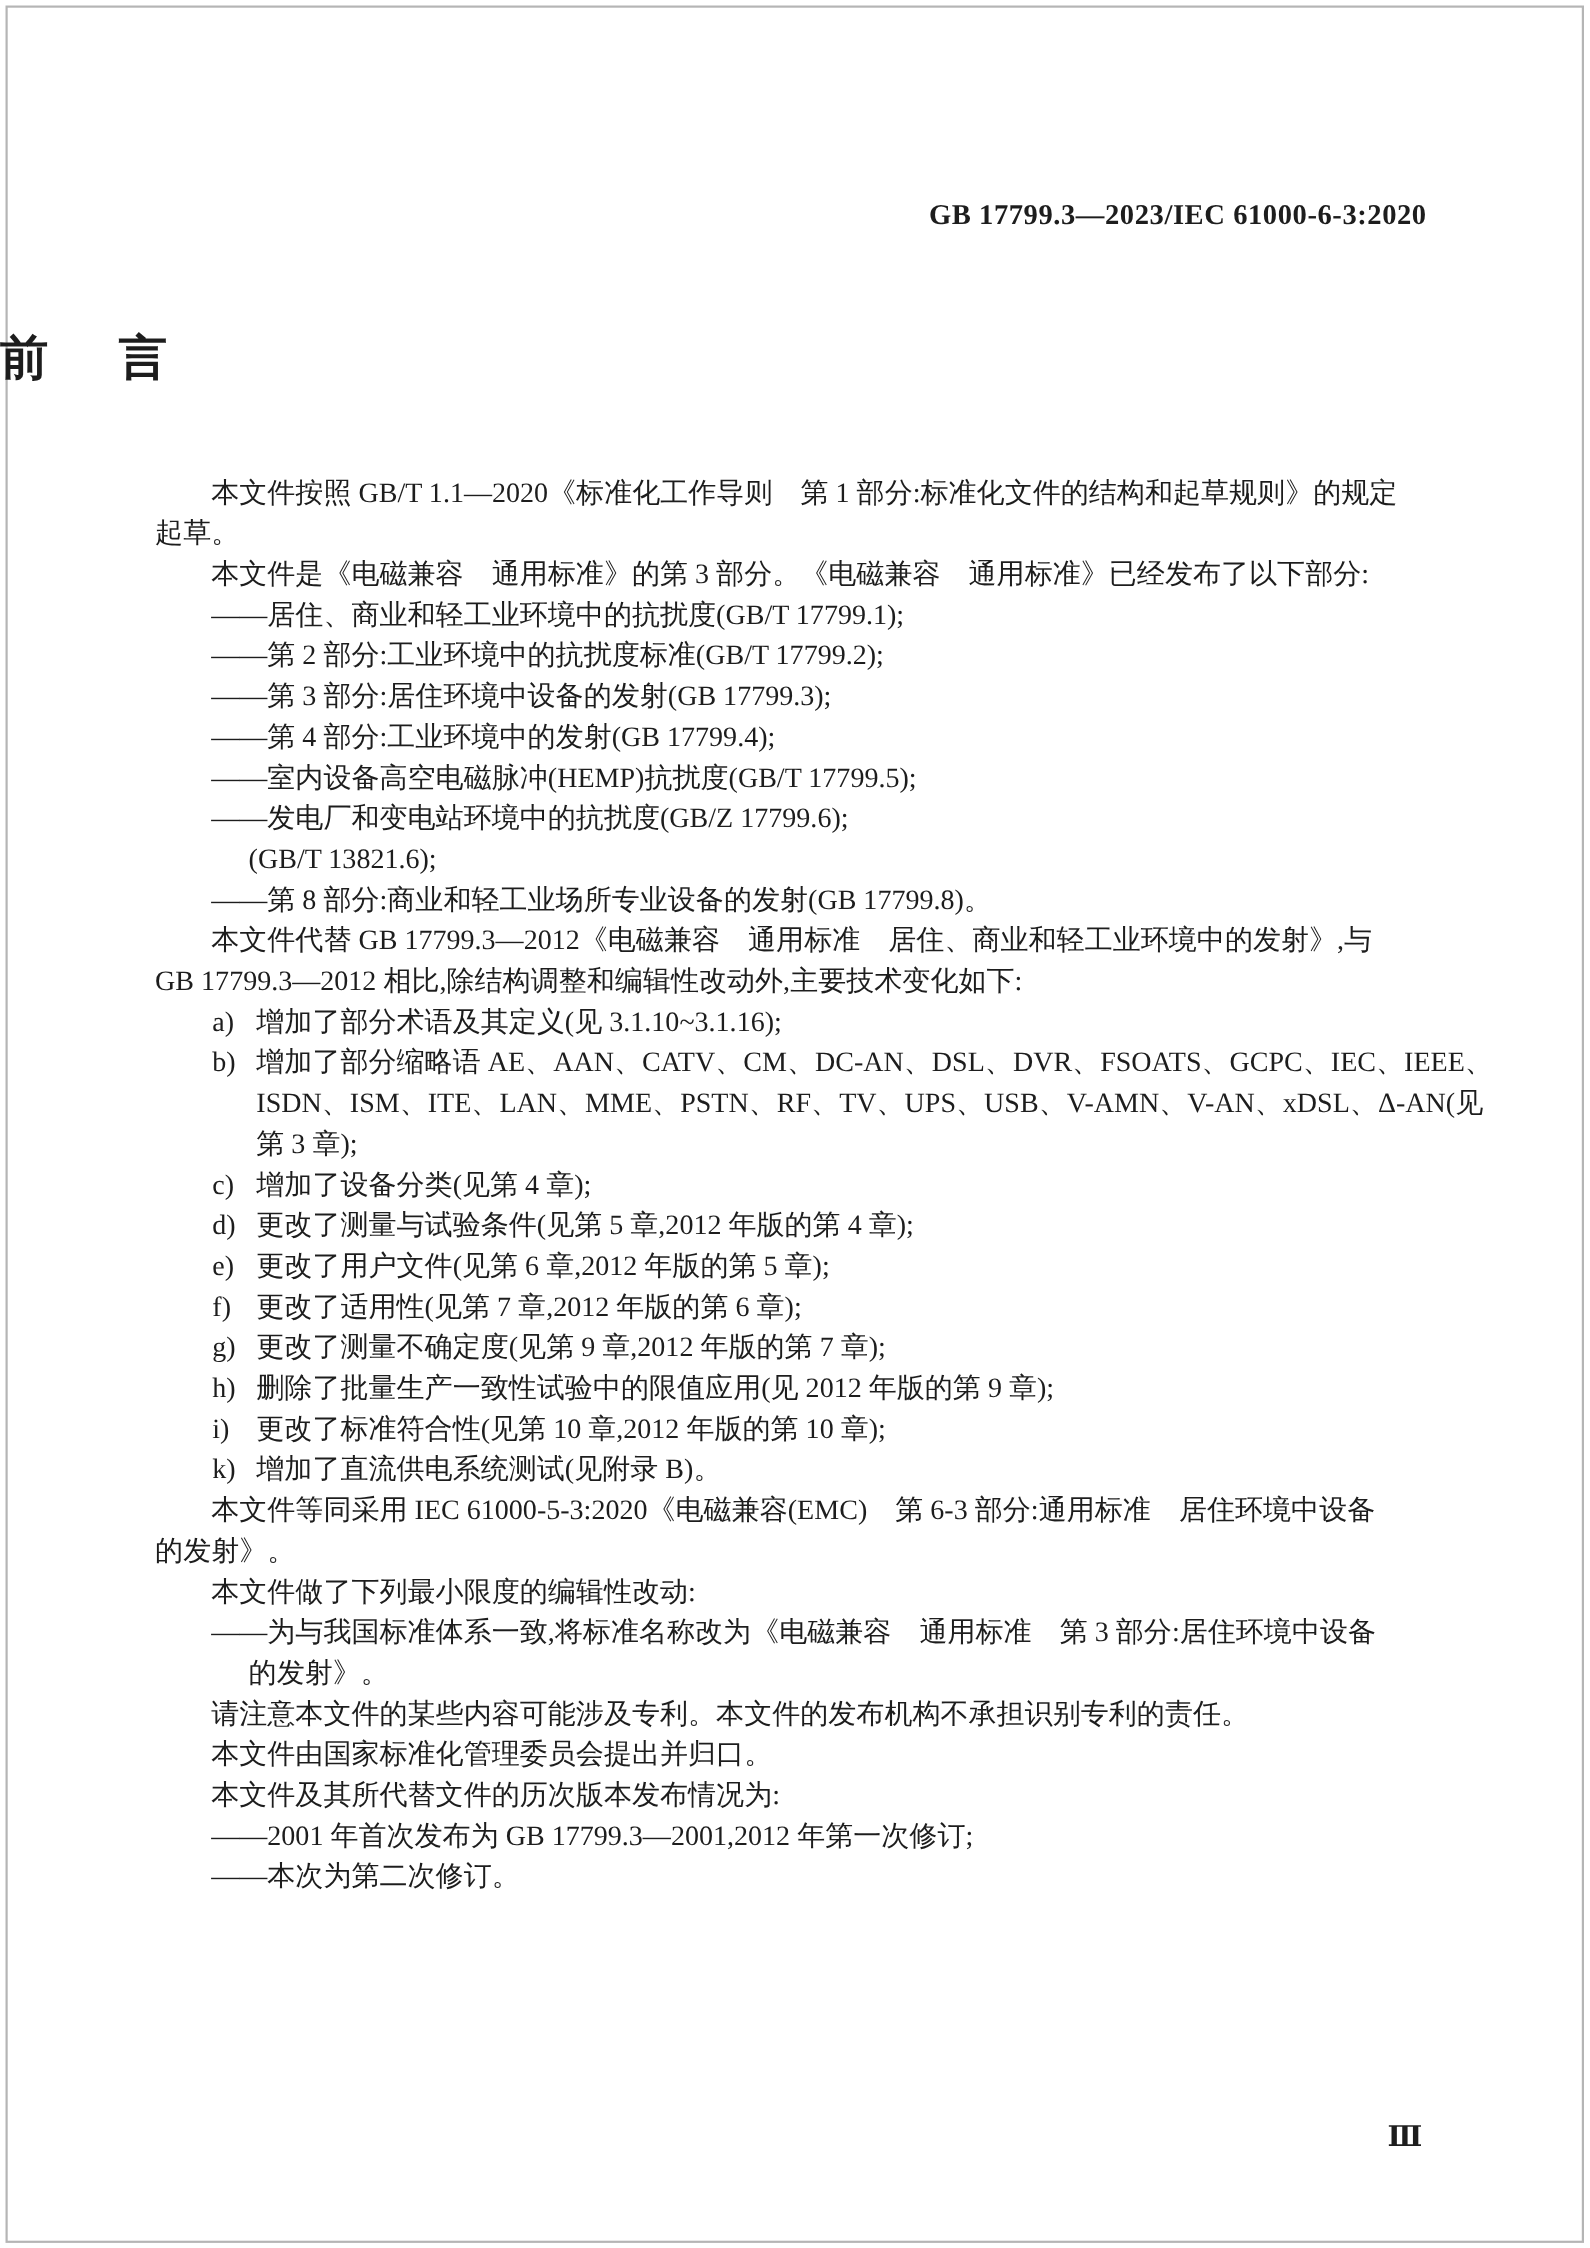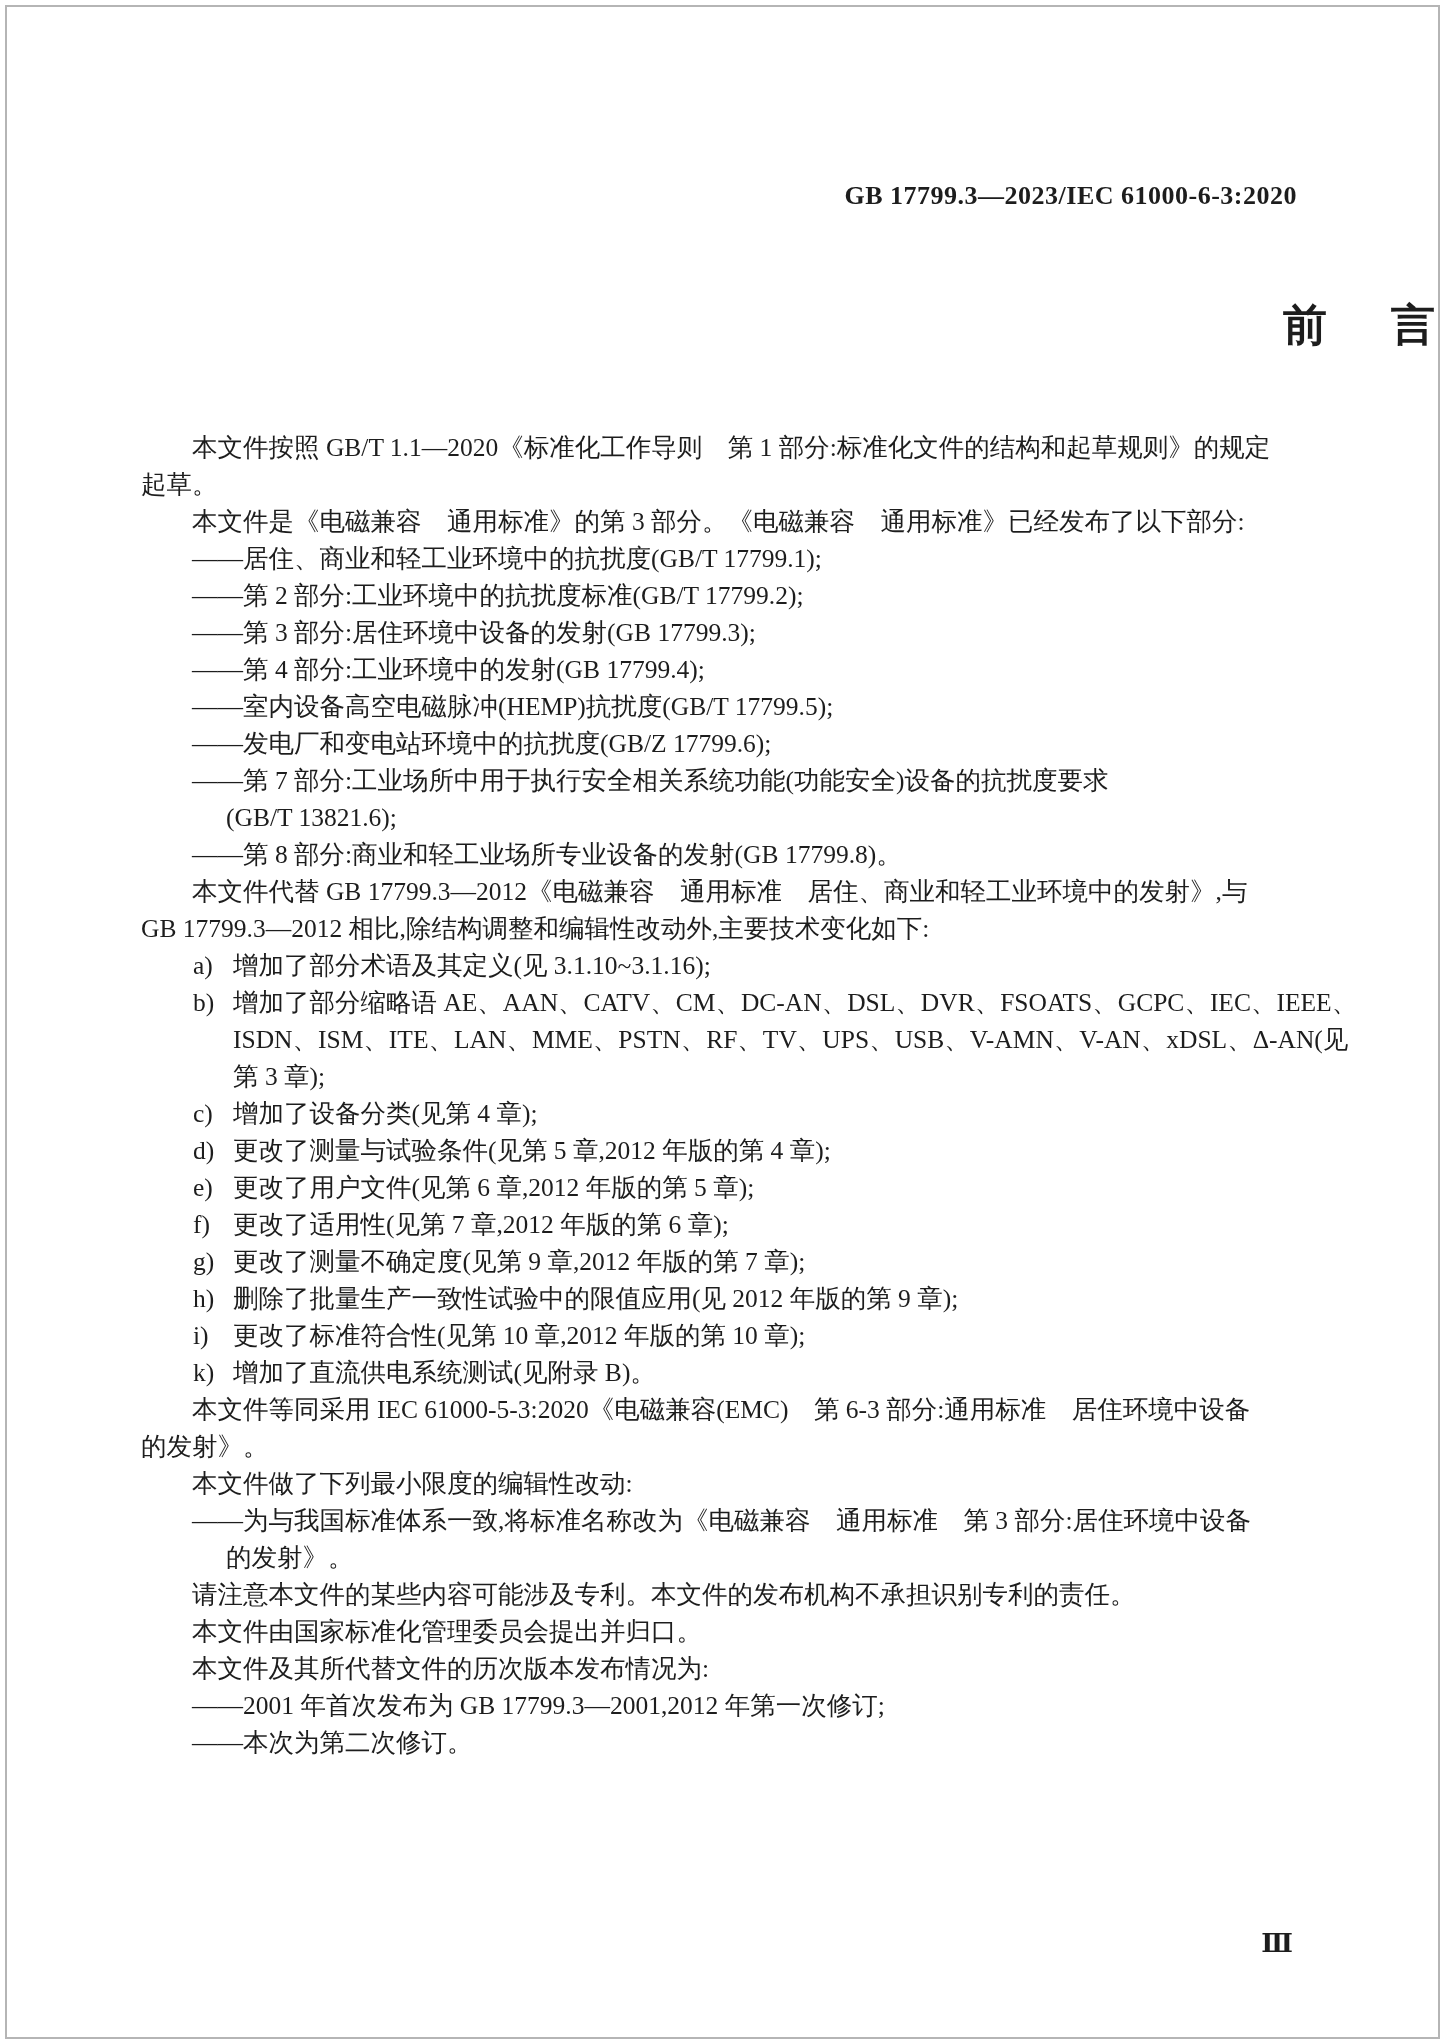--- a/index.html
+++ b/index.html
@@ -20,21 +20,21 @@
     position:absolute;
     top:181px; right:148px;
     font-size:26px;
     font-weight:700;
     letter-spacing:0.5px;
     white-space:nowrap;
   }
   .doc-title {
     position:absolute;
     top:296px; left:0; width:100%;
-    text-align:right;
+    text-align:left;
     font-size:44px;
     font-weight:700;
     letter-spacing:10px;
     white-space:pre;
   }
   .content {
     position:absolute;
     left:141px; top:429px;
     width:1164px;
     font-size:25.5px;
@@ -73,21 +73,20 @@
   <div class="line">起草。</div>
 
   <div class="line ind">本文件是《电磁兼容　通用标准》的第 3 部分。《电磁兼容　通用标准》已经发布了以下部分:</div>
 
   <div class="line ind">——居住、商业和轻工业环境中的抗扰度(GB/T 17799.1);</div>
   <div class="line ind">——第 2 部分:工业环境中的抗扰度标准(GB/T 17799.2);</div>
   <div class="line ind">——第 3 部分:居住环境中设备的发射(GB 17799.3);</div>
   <div class="line ind">——第 4 部分:工业环境中的发射(GB 17799.4);</div>
   <div class="line ind">——室内设备高空电磁脉冲(HEMP)抗扰度(GB/T 17799.5);</div>
   <div class="line ind">——发电厂和变电站环境中的抗扰度(GB/Z 17799.6);</div>
-  <div class="line ind">——第 7 部分:工业场所中用于执行安全相关系统功能(功能安全)设备的抗扰度要求</div>
   <div class="line dash-cont">(GB/T 13821.6);</div>
   <div class="line ind">——第 8 部分:商业和轻工业场所专业设备的发射(GB 17799.8)。</div>
 
   <div class="line ind">本文件代替 GB 17799.3—2012《电磁兼容　通用标准　居住、商业和轻工业环境中的发射》,与</div>
   <div class="line">GB 17799.3—2012 相比,除结构调整和编辑性改动外,主要技术变化如下:</div>
 
   <div class="line let"><span class="lbl">a)</span><span>增加了部分术语及其定义(见 3.1.10~3.1.16);</span></div>
   <div class="line let"><span class="lbl">b)</span><span>增加了部分缩略语 AE、AAN、CATV、CM、DC-AN、DSL、DVR、FSOATS、GCPC、IEC、IEEE、</span></div>
   <div class="line let">ISDN、ISM、ITE、LAN、MME、PSTN、RF、TV、UPS、USB、V-AMN、V-AN、xDSL、Δ-AN(见</div>
   <div class="line let">第 3 章);</div>

